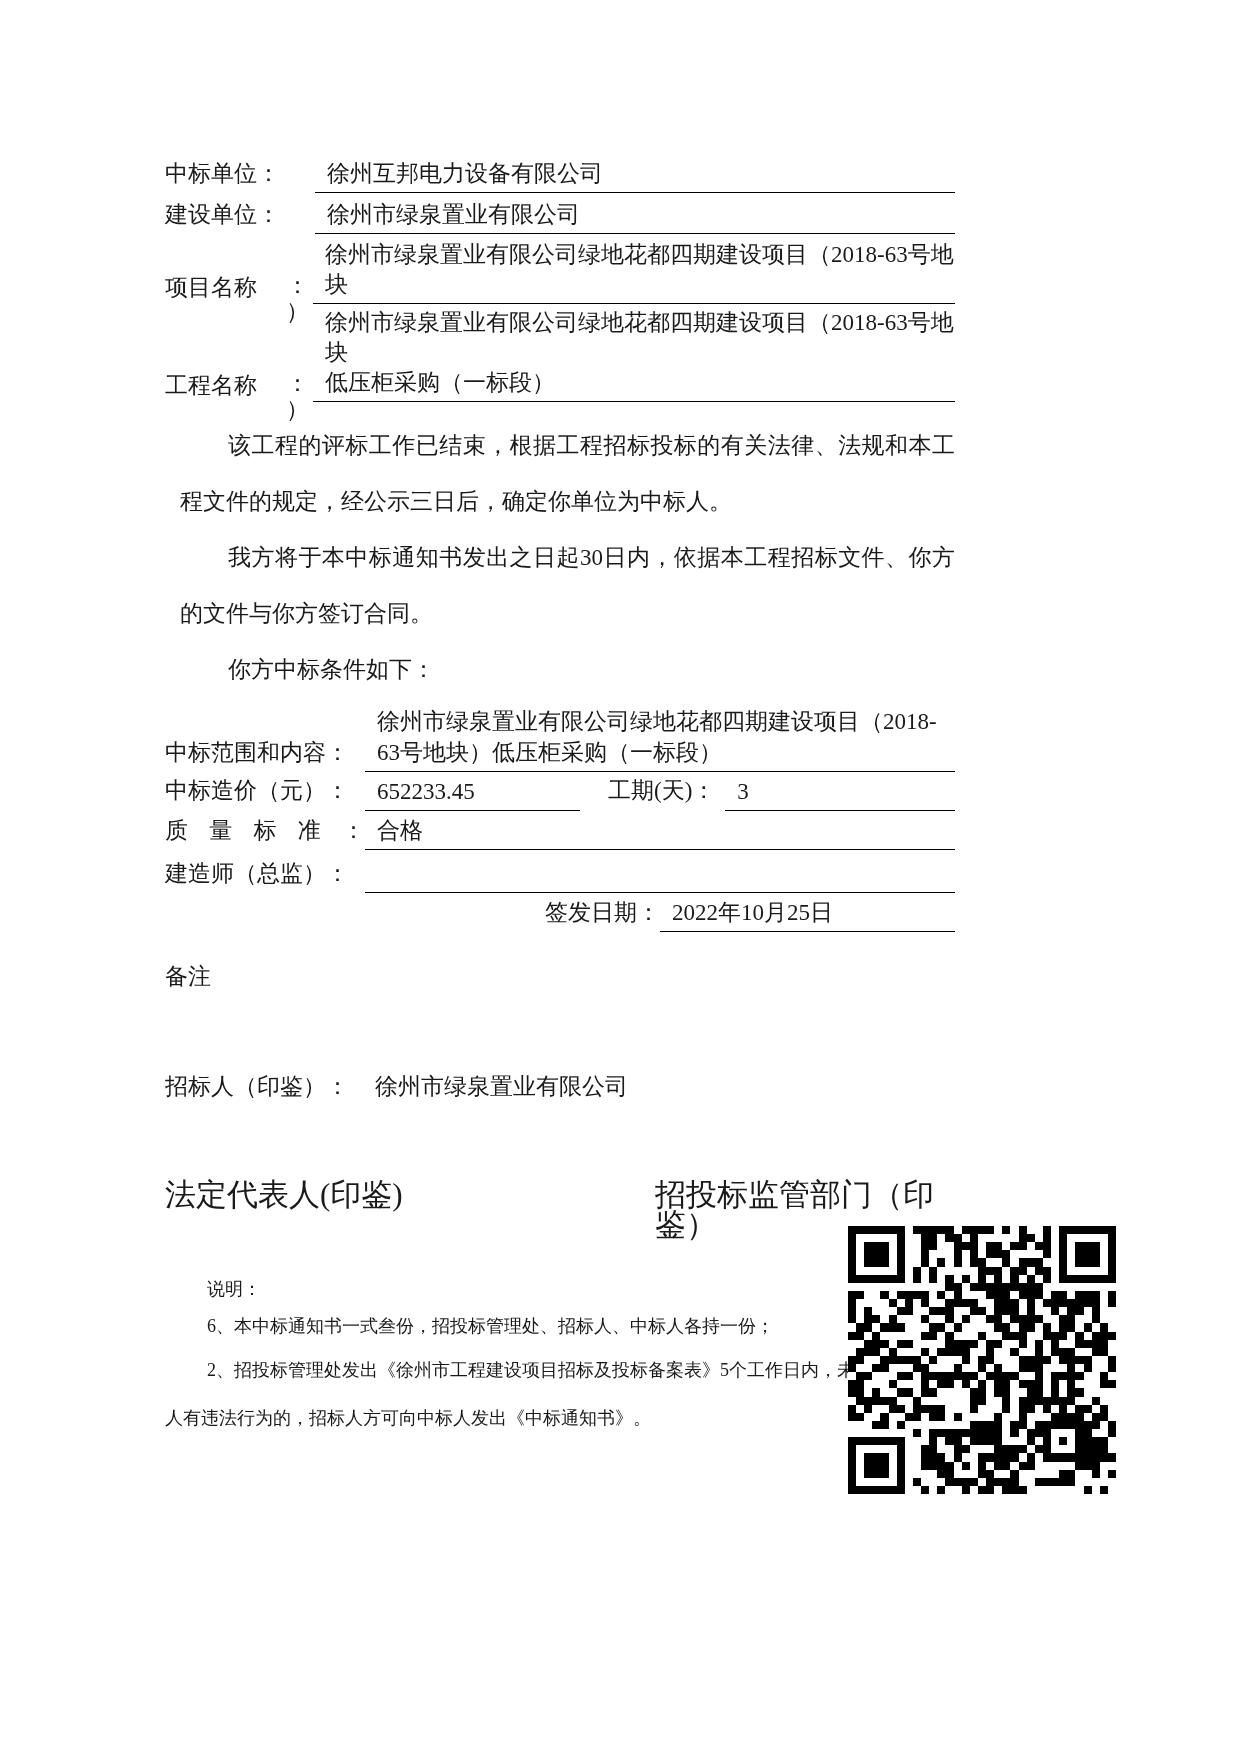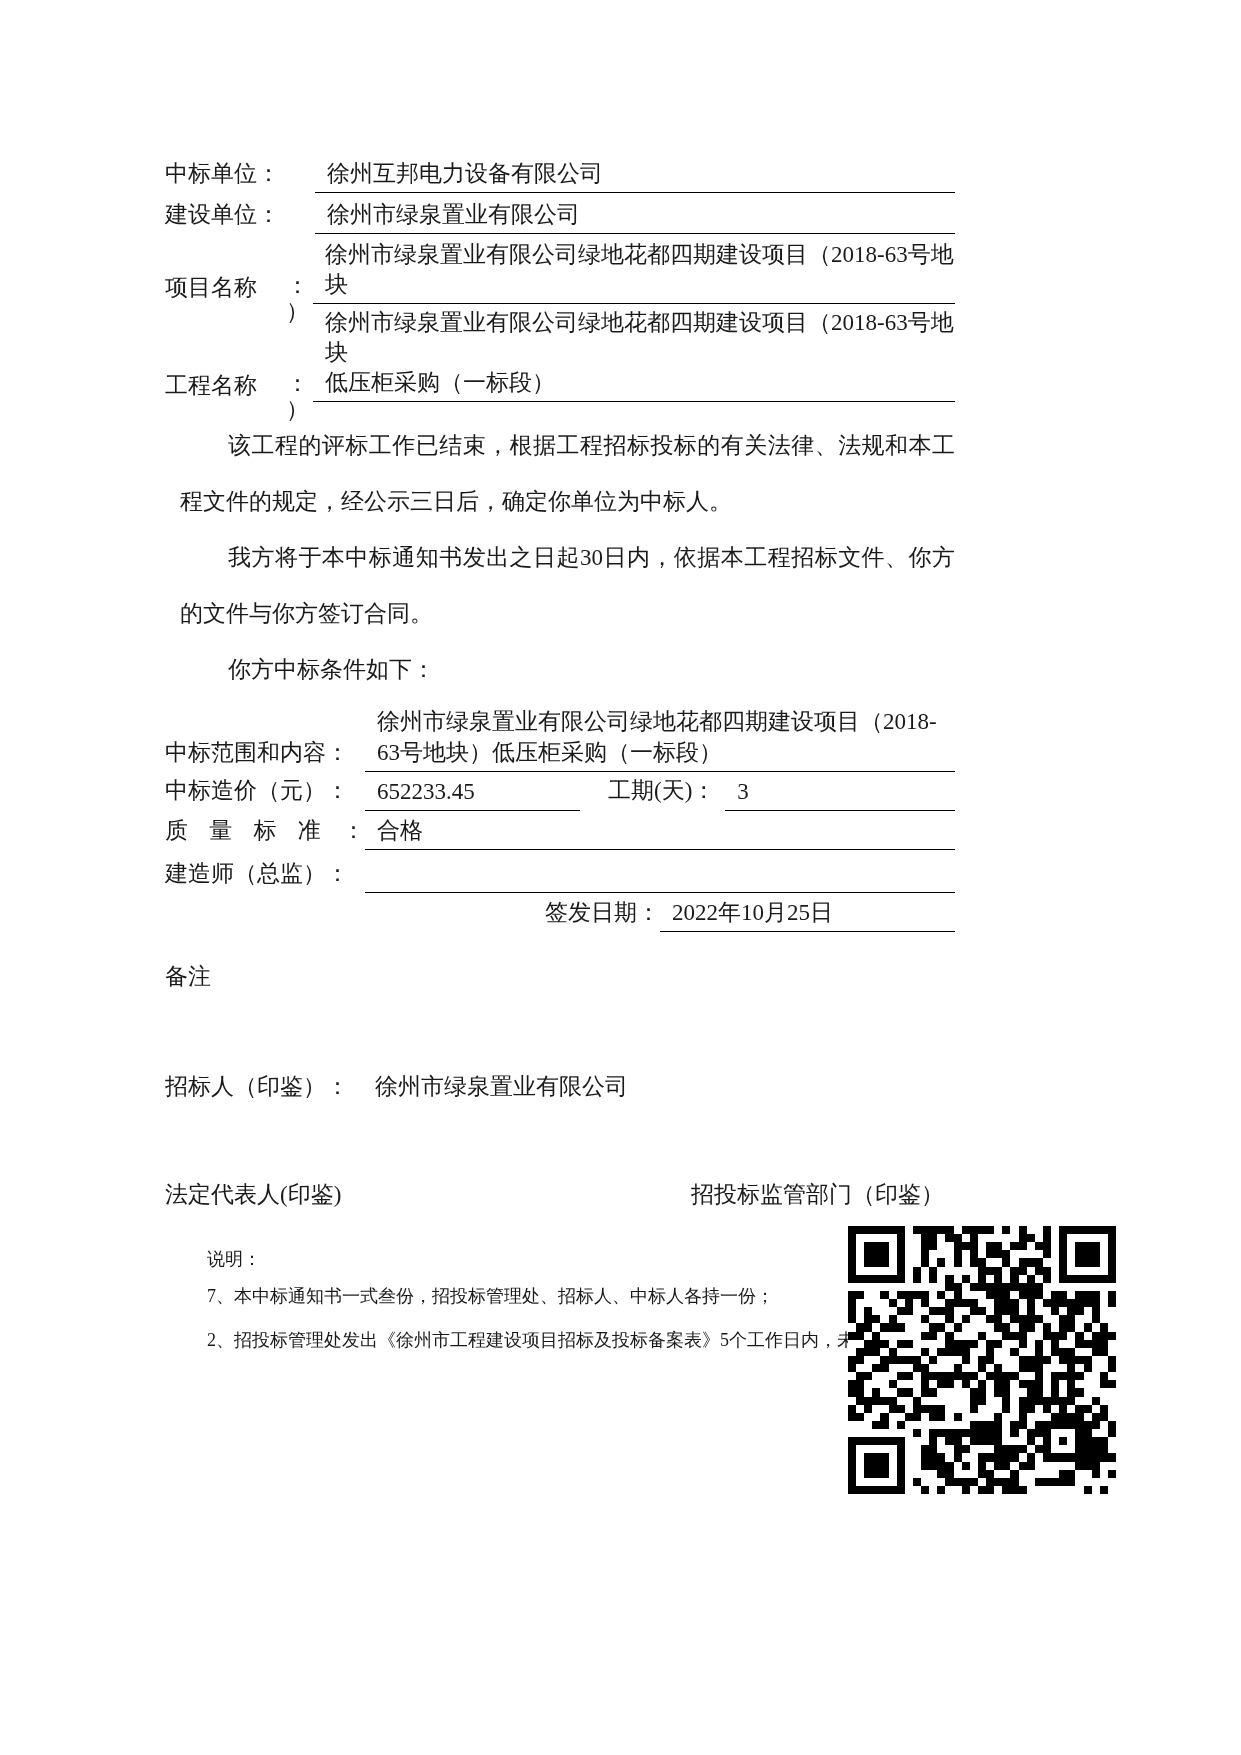--- a/index.html
+++ b/index.html
@@ -153,24 +153,23 @@
 
   .tenderer-row {
     font-size: 23px;
     line-height: 30px;
     margin-top: 80px;
   }
   .tenderer-row .val { margin-left: 26px; }
 
   .rep-row {
     display: flex;
-    font-size: 23px;
+    font-size: 31px;
     line-height: 30px;
     margin-top: 78px;
-    gap: 36px;
   }
   .rep-row .left { flex: 0 0 490px; }
 
   .notes {
     margin-top: 34px;
   }
   .notes-title {
     font-size: 18px;
     line-height: 30px;
     padding-left: 42px;
@@ -280,22 +279,23 @@
       <span>招标人（印鉴）：</span><span class="val">徐州市绿泉置业有限公司</span>
     </div>
 
     <div class="rep-row">
       <span class="left">法定代表人(印鉴)</span>
       <span>招投标监管部门（印鉴）</span>
     </div>
 
     <div class="notes">
       <div class="notes-title">说明：</div>
-      <div class="note-item">7、本中标通知书一式叁份，招投标管理处、招标人、中标人各持一份；</div>
+      <div class="note-item">6、本中标通知书一式叁份，招投标管理处、招标人、中标人各持一份；</div>
       <div class="note-item">2、招投标管理处发出《徐州市工程建设项目招标及投标备案表》5个工作日内，未通知招</div>
+      <div class="note-tail">人有违法行为的，招标人方可向中标人发出《中标通知书》。</div>
     </div>
 
   </div>
 
   <div class="qr">
     <svg width="268" height="268" viewBox="0 0 33 33" shape-rendering="crispEdges">
       <rect width="33" height="33" fill="#ffffff"></rect>
       <g fill="#000000" id="qr-modules">
           <rect x="0" y="0" width="1" height="1"></rect>
           <rect x="1" y="0" width="1" height="1"></rect>

